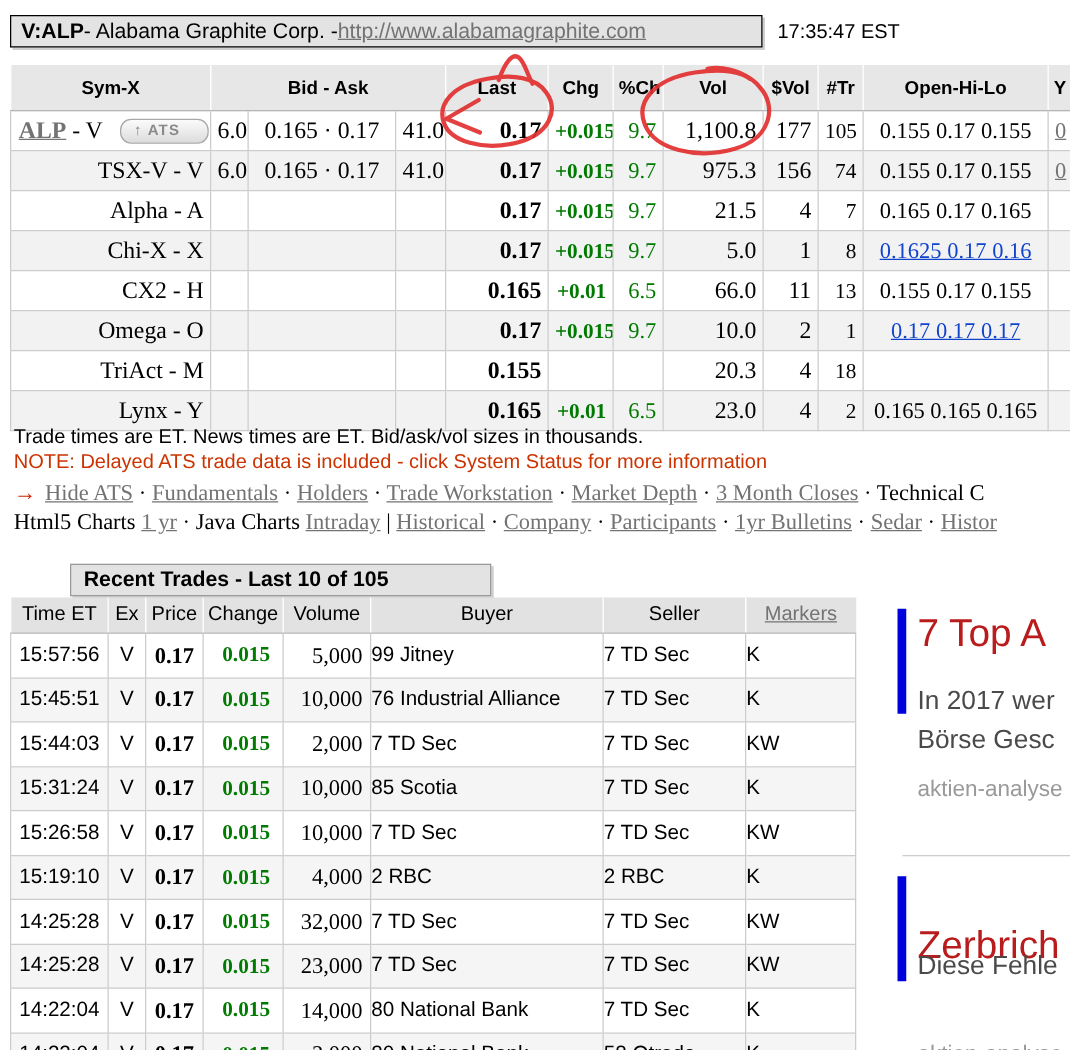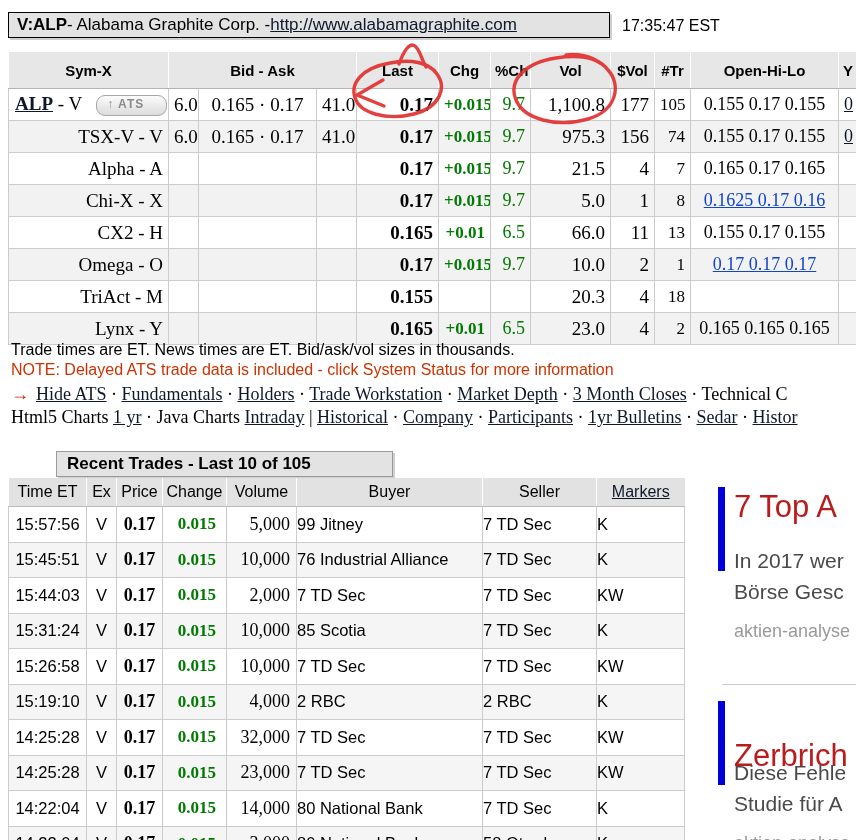--- a/index.html
+++ b/index.html
@@ -1,18 +1,18 @@
 <!DOCTYPE html>
 <html><head>
 <meta charset="utf-8">
 <style>
   html,body{margin:0;padding:0;background:#fff;}
   .page{position:relative;width:856px;height:840px;overflow:hidden;background:#fff;
         font-family:"Liberation Sans",sans-serif;color:#000;}
-  a,.lnk{color:#0f172a;text-decoration:underline;cursor:pointer;}
+  a,.lnk{color:#737373;text-decoration:underline;cursor:pointer;}
 
   
   .titlebar{position:absolute;left:8px;top:12px;width:602px;height:26px;background:#e3e3e3;
             border:1px solid #000000;box-shadow:2px 2px 0 #cfcfcf;box-sizing:border-box;
             display:flex;align-items:center;padding-left:8px;font-size:17px;white-space:nowrap;}
   .titlebar .sym{font-weight:bold;}
   .clock{position:absolute;left:622px;top:17px;font-size:16px;}
 
   
   .qtable{position:absolute;left:8px;top:52px;border-collapse:collapse;table-layout:fixed;width:864px;
@@ -383,17 +383,16 @@
     <div>Börse Gesc</div>
   </div>
   <div class="art-src" style="left:734px;top:621px;">aktien-analyse</div>
 
   <div class="divider"></div>
 
   <div class="art-bar" style="left:718px;top:701px;"></div>
   <div class="art-h" style="left:734px;top:738px;">Zerbrich</div>
   <div class="art-p" style="left:734px;top:757px;">
     <div>Diese Fehle</div>
-    <div>Studie für A</div>
   </div>
   <div class="art-src" style="left:734px;top:833px;">aktien-analyse</div>
 
 </div>
 
 </body></html>

